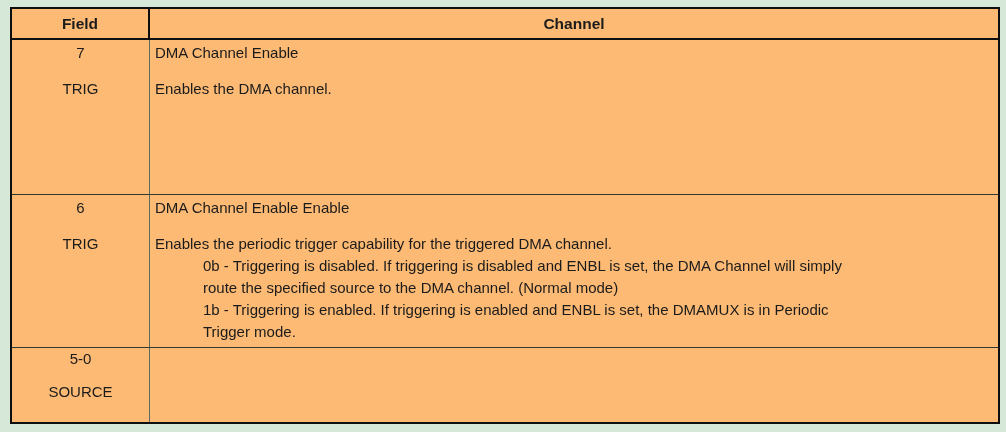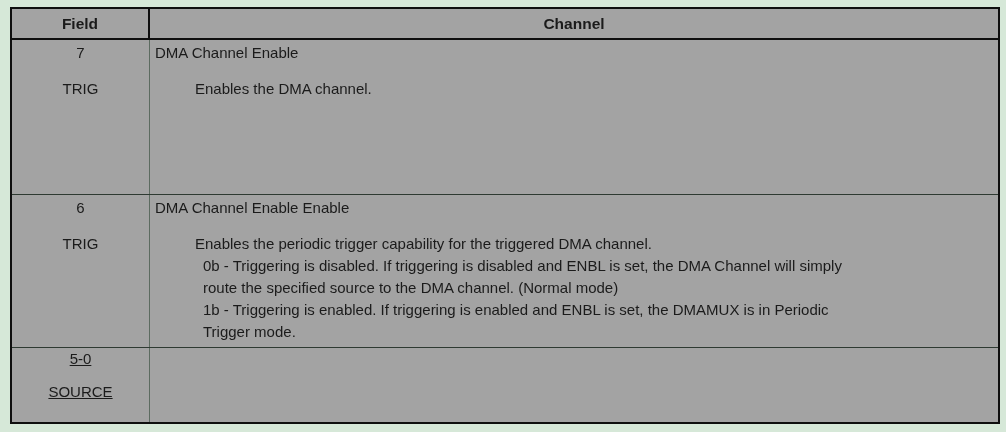--- a/index.html
+++ b/index.html
@@ -15,21 +15,21 @@
   .reg-table {
     position: absolute;
     left: 10px;
     top: 7px;
     width: 990px;
     height: 417px;
     border: 2px solid #0f0f0f;
     box-sizing: border-box;
     display: flex;
     flex-direction: column;
-    background: #a3a3a3;
+    background: #fdba74;
   }
   .thead {
     flex: none;
     height: 31px;
     display: flex;
     border-bottom: 2px solid #0f0f0f;
     box-sizing: border-box;
     font-weight: bold;
     font-size: 15.5px;
   }
@@ -50,42 +50,42 @@
   }
   .trow {
     display: flex;
     flex: none;
     box-sizing: border-box;
     overflow: hidden;
   }
   .trow + .trow { border-top: 1.5px solid #2e3a32; }
   .trow-1 { height: 154px; }
   .trow-2 { height: 153px; }
-  .trow-3 { flex: 1; text-decoration: underline; }
+  .trow-3 { flex: 1; }
   .field-cell {
     width: 138px;
     flex: none;
     border-right: 1px solid #5c6b60;
     box-sizing: border-box;
     text-align: center;
     font-size: 15px;
     line-height: 22px;
   }
   .func-cell {
     flex: 1;
     padding-left: 5px;
     padding-right: 20px;
     font-size: 15px;
     line-height: 22px;
   }
   .row-title, .field-bits { margin-top: 2px; }
   .row-body, .field-name  { margin-top: 14px; }
   .trow-3 .row-title, .trow-3 .field-bits { margin-top: 0; }
   .trow-3 .row-body,  .trow-3 .field-name { margin-top: 11px; }
-  .row-intro { white-space: pre-line; margin-left: 40px; }
+  .row-intro { white-space: pre-line; }
   .row-details {
     padding-left: 48px;
     white-space: pre-line;
   }
 </style>
 </head>
 <body>
 
 <div class="reg-table">
 

